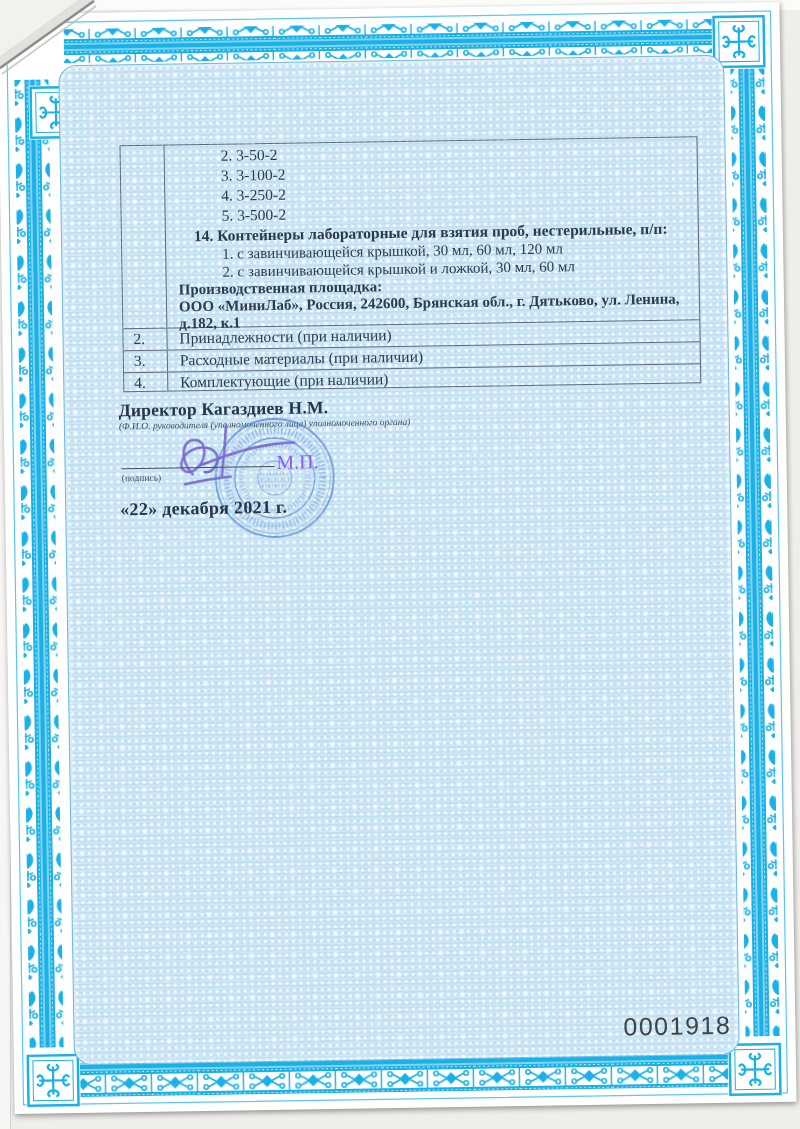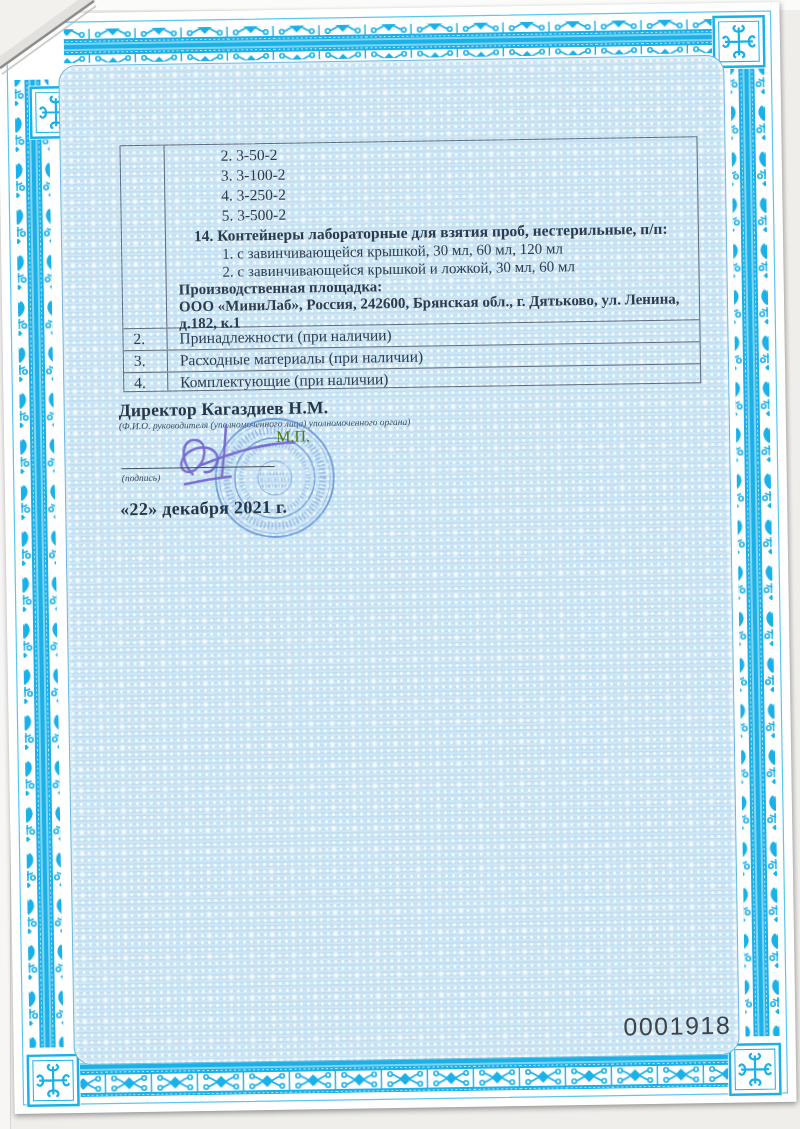--- a/index.html
+++ b/index.html
@@ -53,22 +53,22 @@
   .trow.small .cell{padding-top:1px;line-height:18px;white-space:nowrap;}
   .vitem{margin-left:44px;line-height:20px;white-space:nowrap;}
   .item14{margin-left:16px;line-height:19px;font-weight:bold;white-space:nowrap;}
   .subitem{margin-left:44px;line-height:18px;white-space:nowrap;font-size:15px;}
   .prod{font-weight:bold;line-height:17px;white-space:nowrap;font-size:15px;}
 
   
   .director-line{position:absolute;left:115px;top:388px;font-size:17.5px;font-weight:bold;color:#253646;letter-spacing:.2px;}
   .fio-caption{position:absolute;left:115px;top:409px;font-size:9.5px;font-style:italic;color:#3c4f63;}
   .sig-underline{position:absolute;left:117px;top:441px;width:153px;height:15px;border-bottom:1.2px solid #44505c;}
-  .mp-label{position:absolute;left:272px;top:418px;font-size:16px;color:#4d7c0f;}
-  .podpis-caption{position:absolute;left:117px;top:461px;font-size:9.5px;font-style:italic;color:#3c4f63;}
+  .mp-label{position:absolute;left:272px;top:441px;font-size:20px;color:#8b5cf6;}
+  .podpis-caption{position:absolute;left:117px;top:461px;font-size:9.5px;color:#3c4f63;}
   .date-line{position:absolute;left:115px;top:487px;font-size:18px;font-weight:bold;color:#253646;letter-spacing:.3px;}
 
   .stamp{position:absolute;left:195px;top:398px;opacity:.72;filter:blur(.5px);}
   .signature{position:absolute;left:150px;top:403px;filter:blur(.2px);}
 
   .serial-number{
     position:absolute;left:610px;top:1008px;
     font-family:"Liberation Sans", sans-serif;
     font-size:25px;color:#3f4346;letter-spacing:1.5px;
   }

